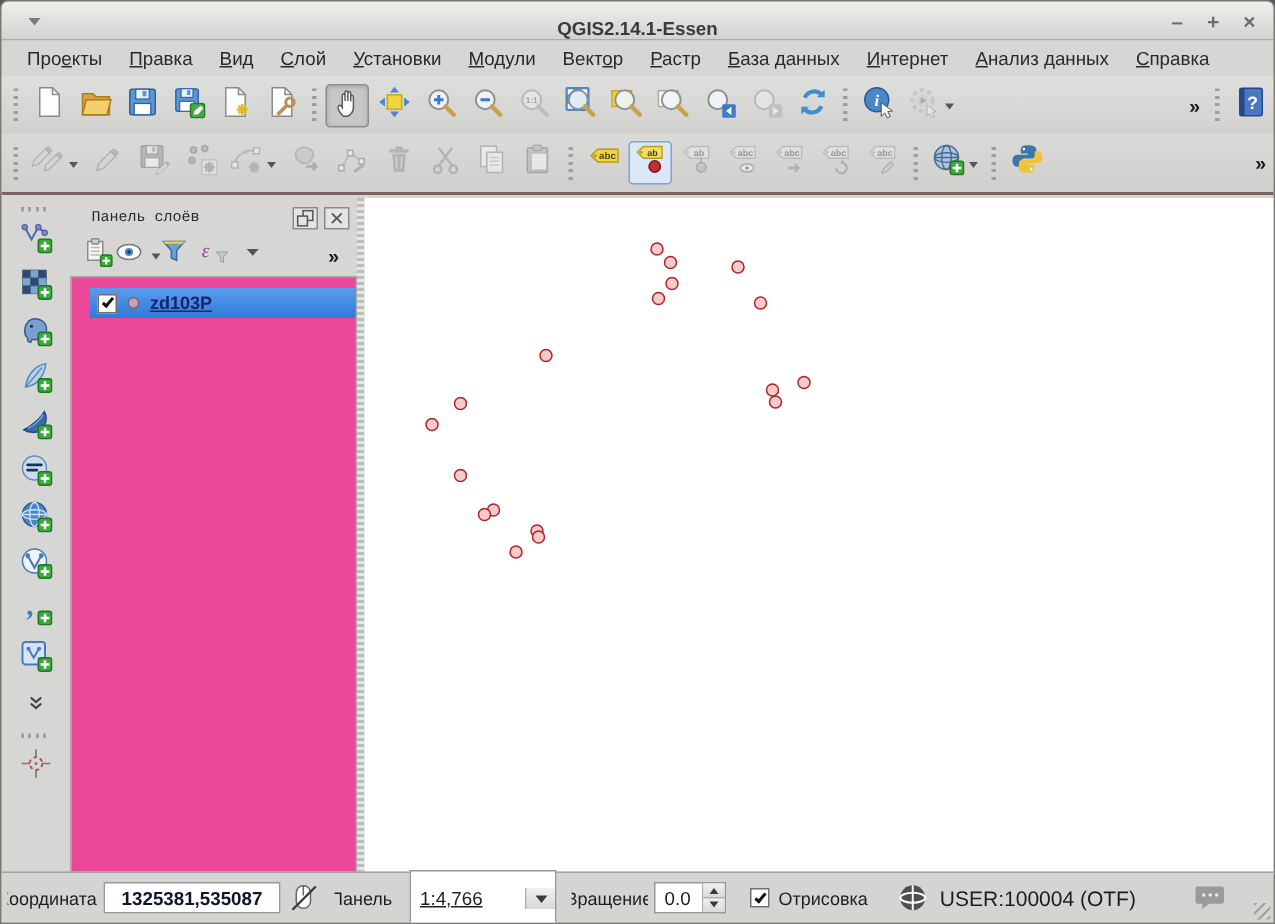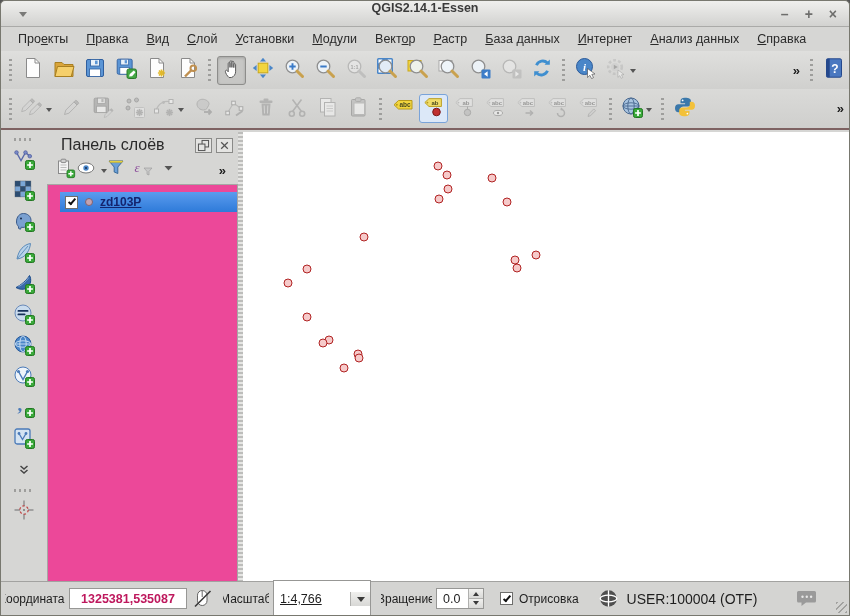--- a/index.html
+++ b/index.html
@@ -3,21 +3,21 @@
 <meta charset="utf-8">
 <style>
   html,body{margin:0;padding:0;background:#555;}
   *{box-sizing:border-box;}
   .window{position:relative;width:850px;height:616px;background:#d6d6d4;
     font-family:"Liberation Sans",sans-serif;border:1px solid #78786f;
     border-radius:5px 5px 0 0;overflow:hidden;cursor:default;}
   
   .titlebar{position:absolute;top:0;left:0;right:0;height:26px;
     background:linear-gradient(#efefed,#d2d2d0);border-bottom:1px solid #aaaaa8;
-    display:flex;align-items:flex-start;border-radius:5px 5px 0 0;}
+    display:flex;align-items:flex-end;border-radius:5px 5px 0 0;}
   .win-menu-tri{position:absolute;left:18px;top:11px;width:0;height:0;
     border:4px solid transparent;border-top:5px solid #7a7a78;}
   .title{flex:1;text-align:center;font-weight:bold;font-size:12.5px;color:#3a3a3a;}
   .win-controls{position:absolute;right:12px;top:0;height:26px;display:flex;align-items:center;gap:16px;}
   .win-btn{color:#6e6e6c;font-weight:bold;font-size:14px;line-height:1;}
   
   .menubar{position:absolute;top:26px;left:0;right:0;height:24px;display:flex;
     align-items:center;padding-left:8px;font-size:12.5px;color:#2a2a2a;}
   .menu-item{padding:3px 9px;white-space:nowrap;}
   
@@ -37,21 +37,21 @@
     margin-left:3px;margin-top:5px;flex:none;}
   
   .main{position:absolute;top:131px;left:0;height:451px;width:850px;}
   .sidebar{position:absolute;left:0;top:0;bottom:0;width:45px;display:flex;
     flex-direction:column;align-items:center;padding-top:3px;}
   .sb-handle{height:3px;width:20px;margin:3px 0 4px;
     background:repeating-linear-gradient(90deg,#9e9e9c 0 2px,rgba(0,0,0,0) 2px 5px);}
   .sb-btn{width:30px;height:29px;display:flex;align-items:center;justify-content:center;margin:1px 0;flex:none;}
   .panel{position:absolute;left:45px;top:0;bottom:0;width:192px;display:flex;flex-direction:column;}
   .panel-header{height:24px;display:flex;align-items:center;padding:2px 5px 0 15px;
-    font-size:16px;color:#2a2a2a;}
+    font-size:10px;color:#2a2a2a;font-family:Liberation Mono, monospace;}
   .panel-title{flex:1;}
   .pbtn{width:17px;height:15px;border:1px solid #8a8a88;background:#e4e4e2;
     display:flex;align-items:center;justify-content:center;margin-left:4px;}
   .panel-tools{height:28px;display:flex;align-items:center;padding:0 7px;gap:2px;}
   .pt-btn{width:24px;height:24px;display:flex;align-items:center;justify-content:center;}
   .panel-tools .tb-overflow{margin-left:auto;}
   .panel-body{flex:1;background:#ec4899;border:1px solid #a6a6a4;border-bottom:none;margin-left:1px;}
   .layer-row{margin:7px 0 0 12px;height:20px;display:flex;align-items:center;gap:7px;
     background:linear-gradient(#5b9bee,#2e7bd9);padding:0 5px;}
   .cbx{width:13px;height:13px;background:#fff;border:1px solid #6e6e6c;position:relative;flex:none;}
@@ -65,21 +65,21 @@
   .map-pt{position:absolute;width:9px;height:9px;border-radius:50%;transform:translate(-50%,-50%);}
   
   .statusbar{position:absolute;left:0;right:0;bottom:0;height:34px;background:#d4d4d2;
     border-top:1px solid #a2a2a0;display:flex;align-items:center;padding:0 4px;
     font-size:12px;color:#1e1e1e;gap:4px;}
   .clip{overflow:hidden;white-space:nowrap;display:inline-flex;flex:none;}
   .coord-clip{width:60px;} .coord-clip span{margin-left:-6px;}
   .scale-clip{width:46px;margin-left:4px;} .scale-clip span{margin-left:-3px;}
   .rot-clip{width:51px;margin-left:6px;} .rot-clip span{margin-left:-4px;}
   .sb-input{height:21px;border:1px solid #979795;background:#fff;text-align:center;
-    font-weight:bold;font-size:12.5px;width:118px;font-family:"Liberation Sans",sans-serif;color:#be185d;padding:0;}
+    font-weight:bold;font-size:12.5px;width:118px;font-family:"Liberation Sans",sans-serif;color:#0f172a;padding:0;}
   .sb-icon{width:24px;height:24px;display:flex;align-items:center;justify-content:center;flex:none;}
   .sb-combo{width:98px;height:38px;border:1px solid #979795;background:#fff;display:flex;align-items:center;flex:none;text-decoration:underline;}
   .sb-combo-text{flex:1;display:flex;align-items:center;padding-left:6px;font-size:12.5px;}
   .sb-combo-btn{width:20px;border-left:1px solid #b0b0ae;background:linear-gradient(#f0f0ee,#d8d8d6);
     display:flex;align-items:center;justify-content:center;}
   .arr-dn{width:0;height:0;border:4px solid transparent;border-top:5px solid #3a3a3a;margin-top:5px;}
   .sb-spin{width:48px;height:21px;border:1px solid #979795;background:#fff;display:flex;flex:none;}
   .sb-spin-text{flex:1;display:flex;align-items:center;padding-left:6px;font-size:12.5px;}
   .spin-col{width:15px;border-left:1px solid #b0b0ae;display:flex;flex-direction:column;}
   .spin-b{flex:1;display:flex;align-items:center;justify-content:center;background:linear-gradient(#f0f0ee,#dadad8);}
@@ -779,21 +779,21 @@
       </span>
     <input class="sb-input" value="1325381,535087" style="">
     <span class="sb-icon" id="ic-mouse">
         <svg width="22" height="22" viewBox="0 0 22 22">
           <rect x="5.5" y="2.5" width="9.5" height="15" rx="4.7" fill="#fff" stroke="#666"></rect>
           <line x1="10.2" y1="2.5" x2="10.2" y2="9" stroke="#666"></line>
           <line x1="3" y1="18.5" x2="18.5" y2="3" stroke="#3a3a3a" stroke-width="1.6"></line>
         </svg>
       </span>
     <span class="clip scale-clip">
-        <span>Масштаб</span>
+        <span>Панель</span>
       </span>
     <div class="sb-combo">
       <span class="sb-combo-text">1:4,766</span>
       <span class="sb-combo-btn">
           <span class="arr-dn"></span>
         </span>
     </div>
     <span class="clip rot-clip">
         <span>Вращение</span>
       </span>

